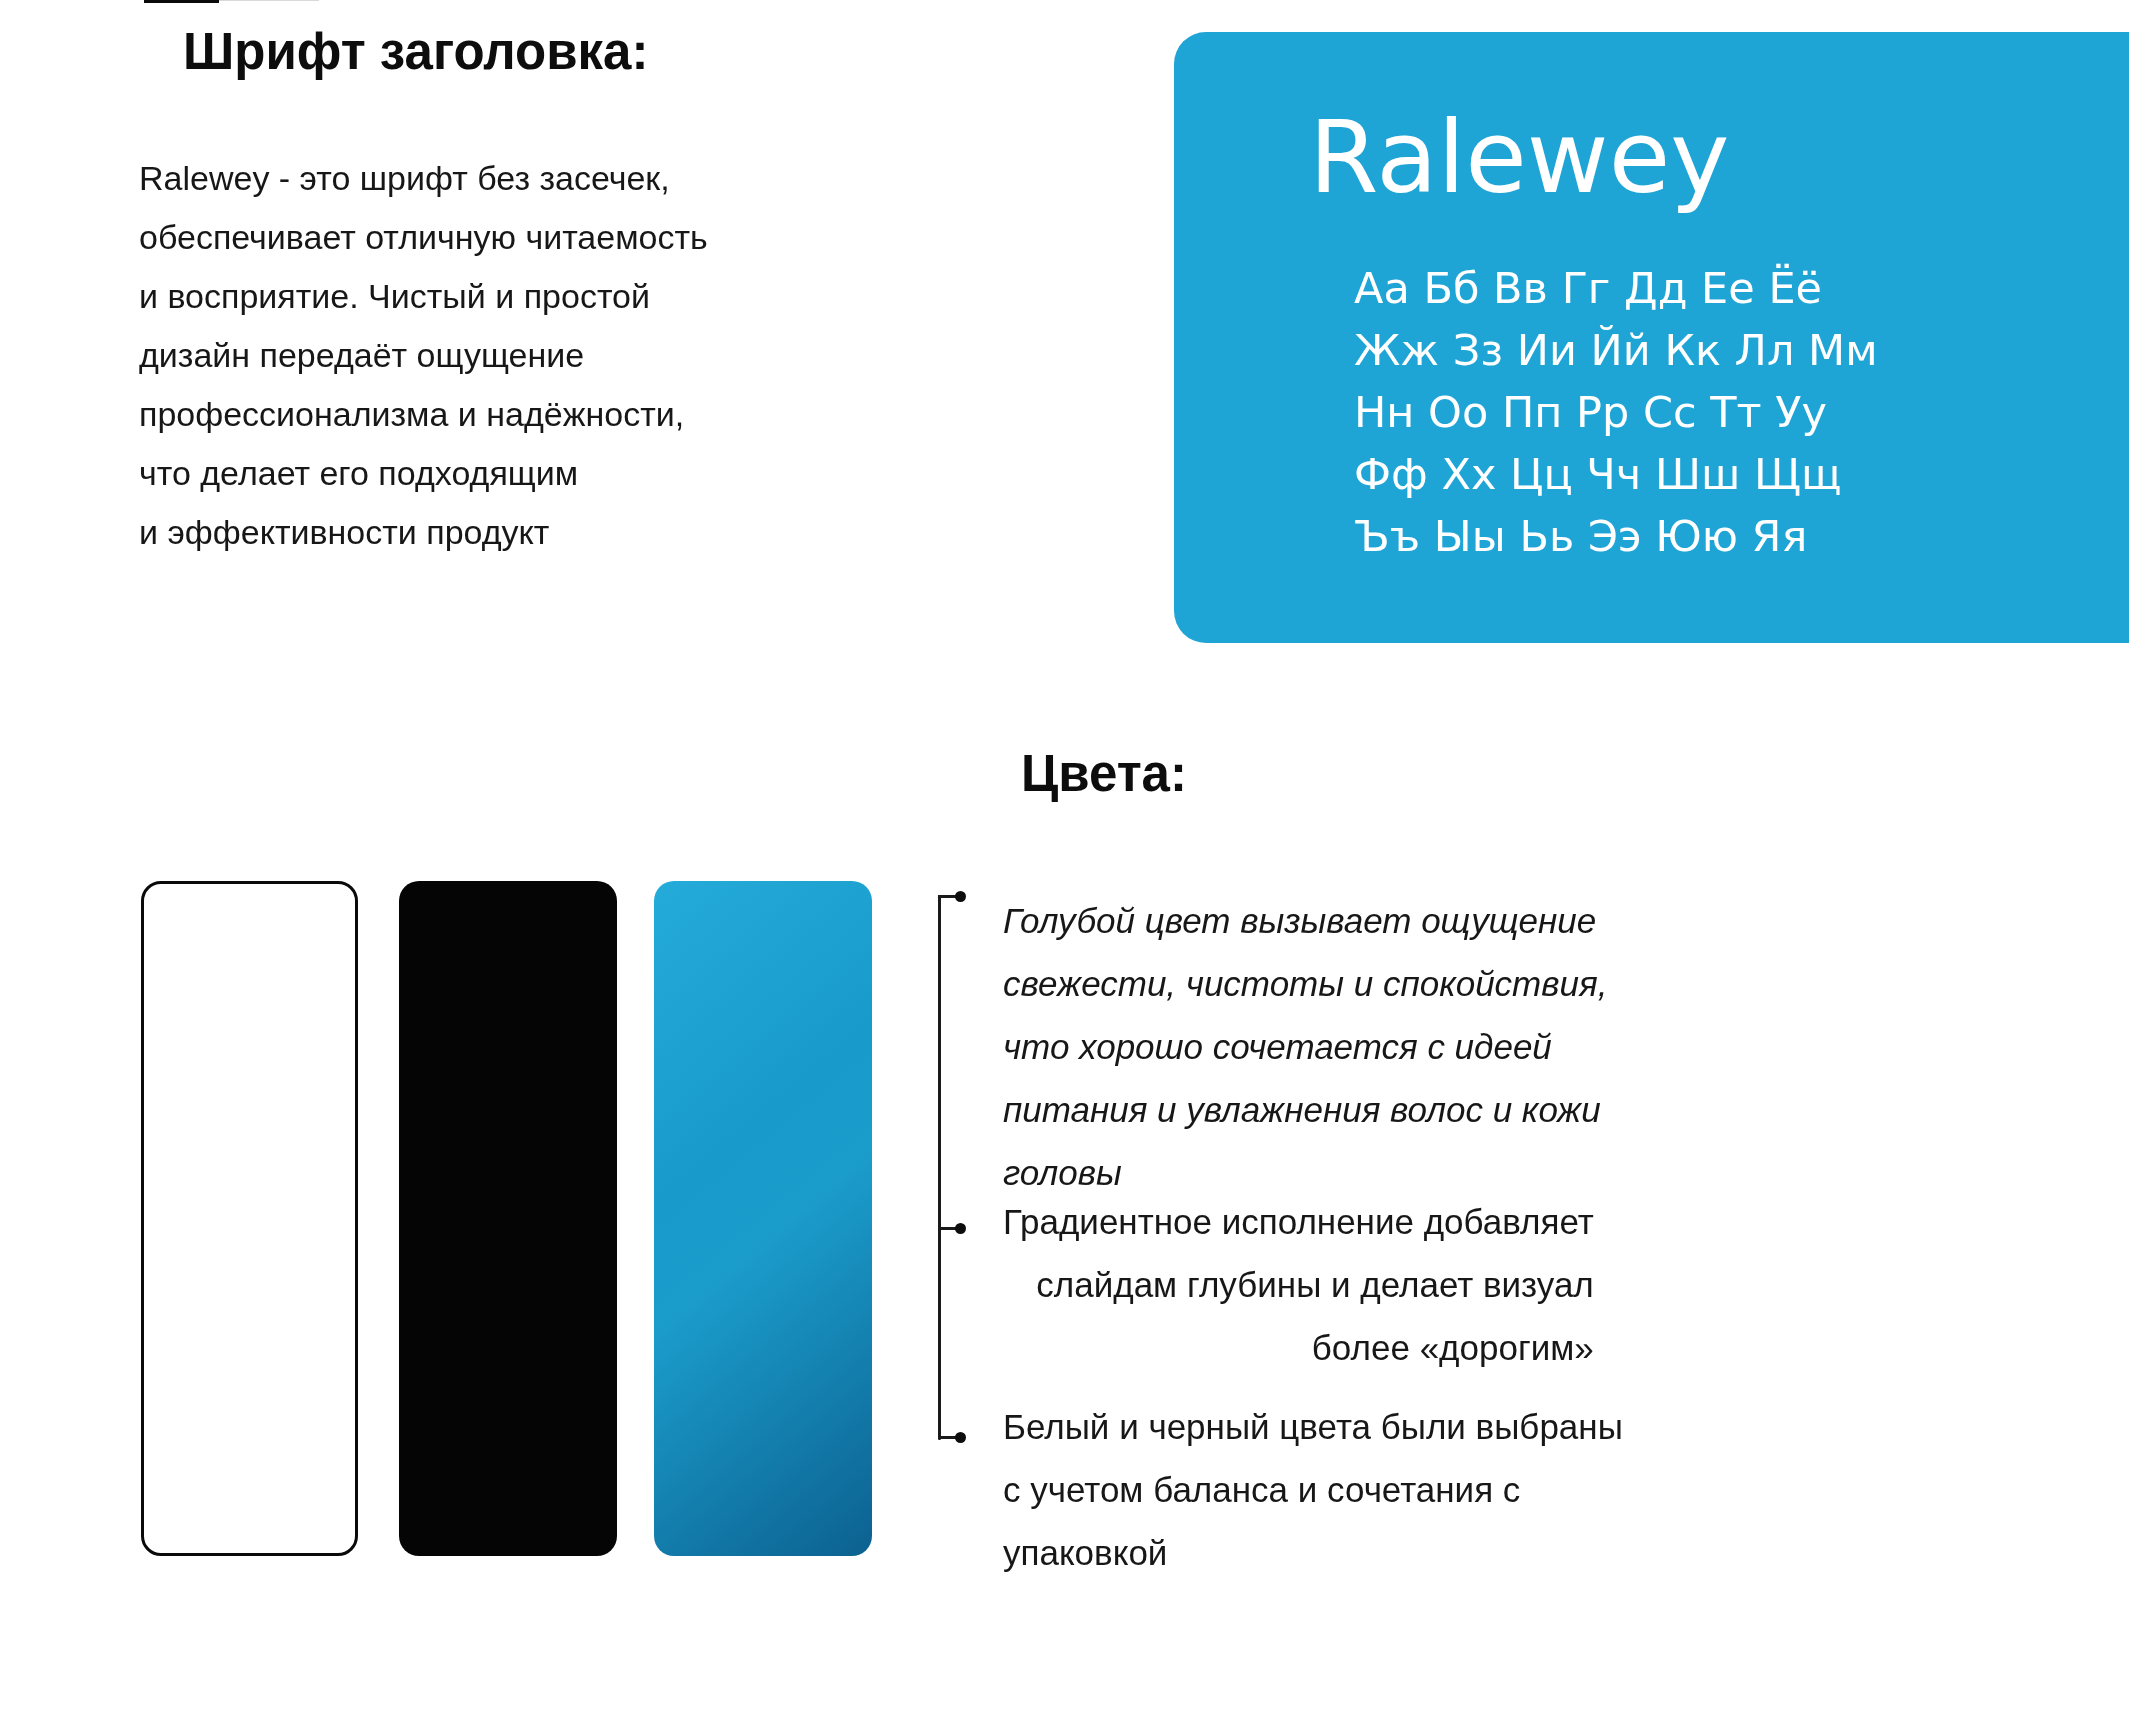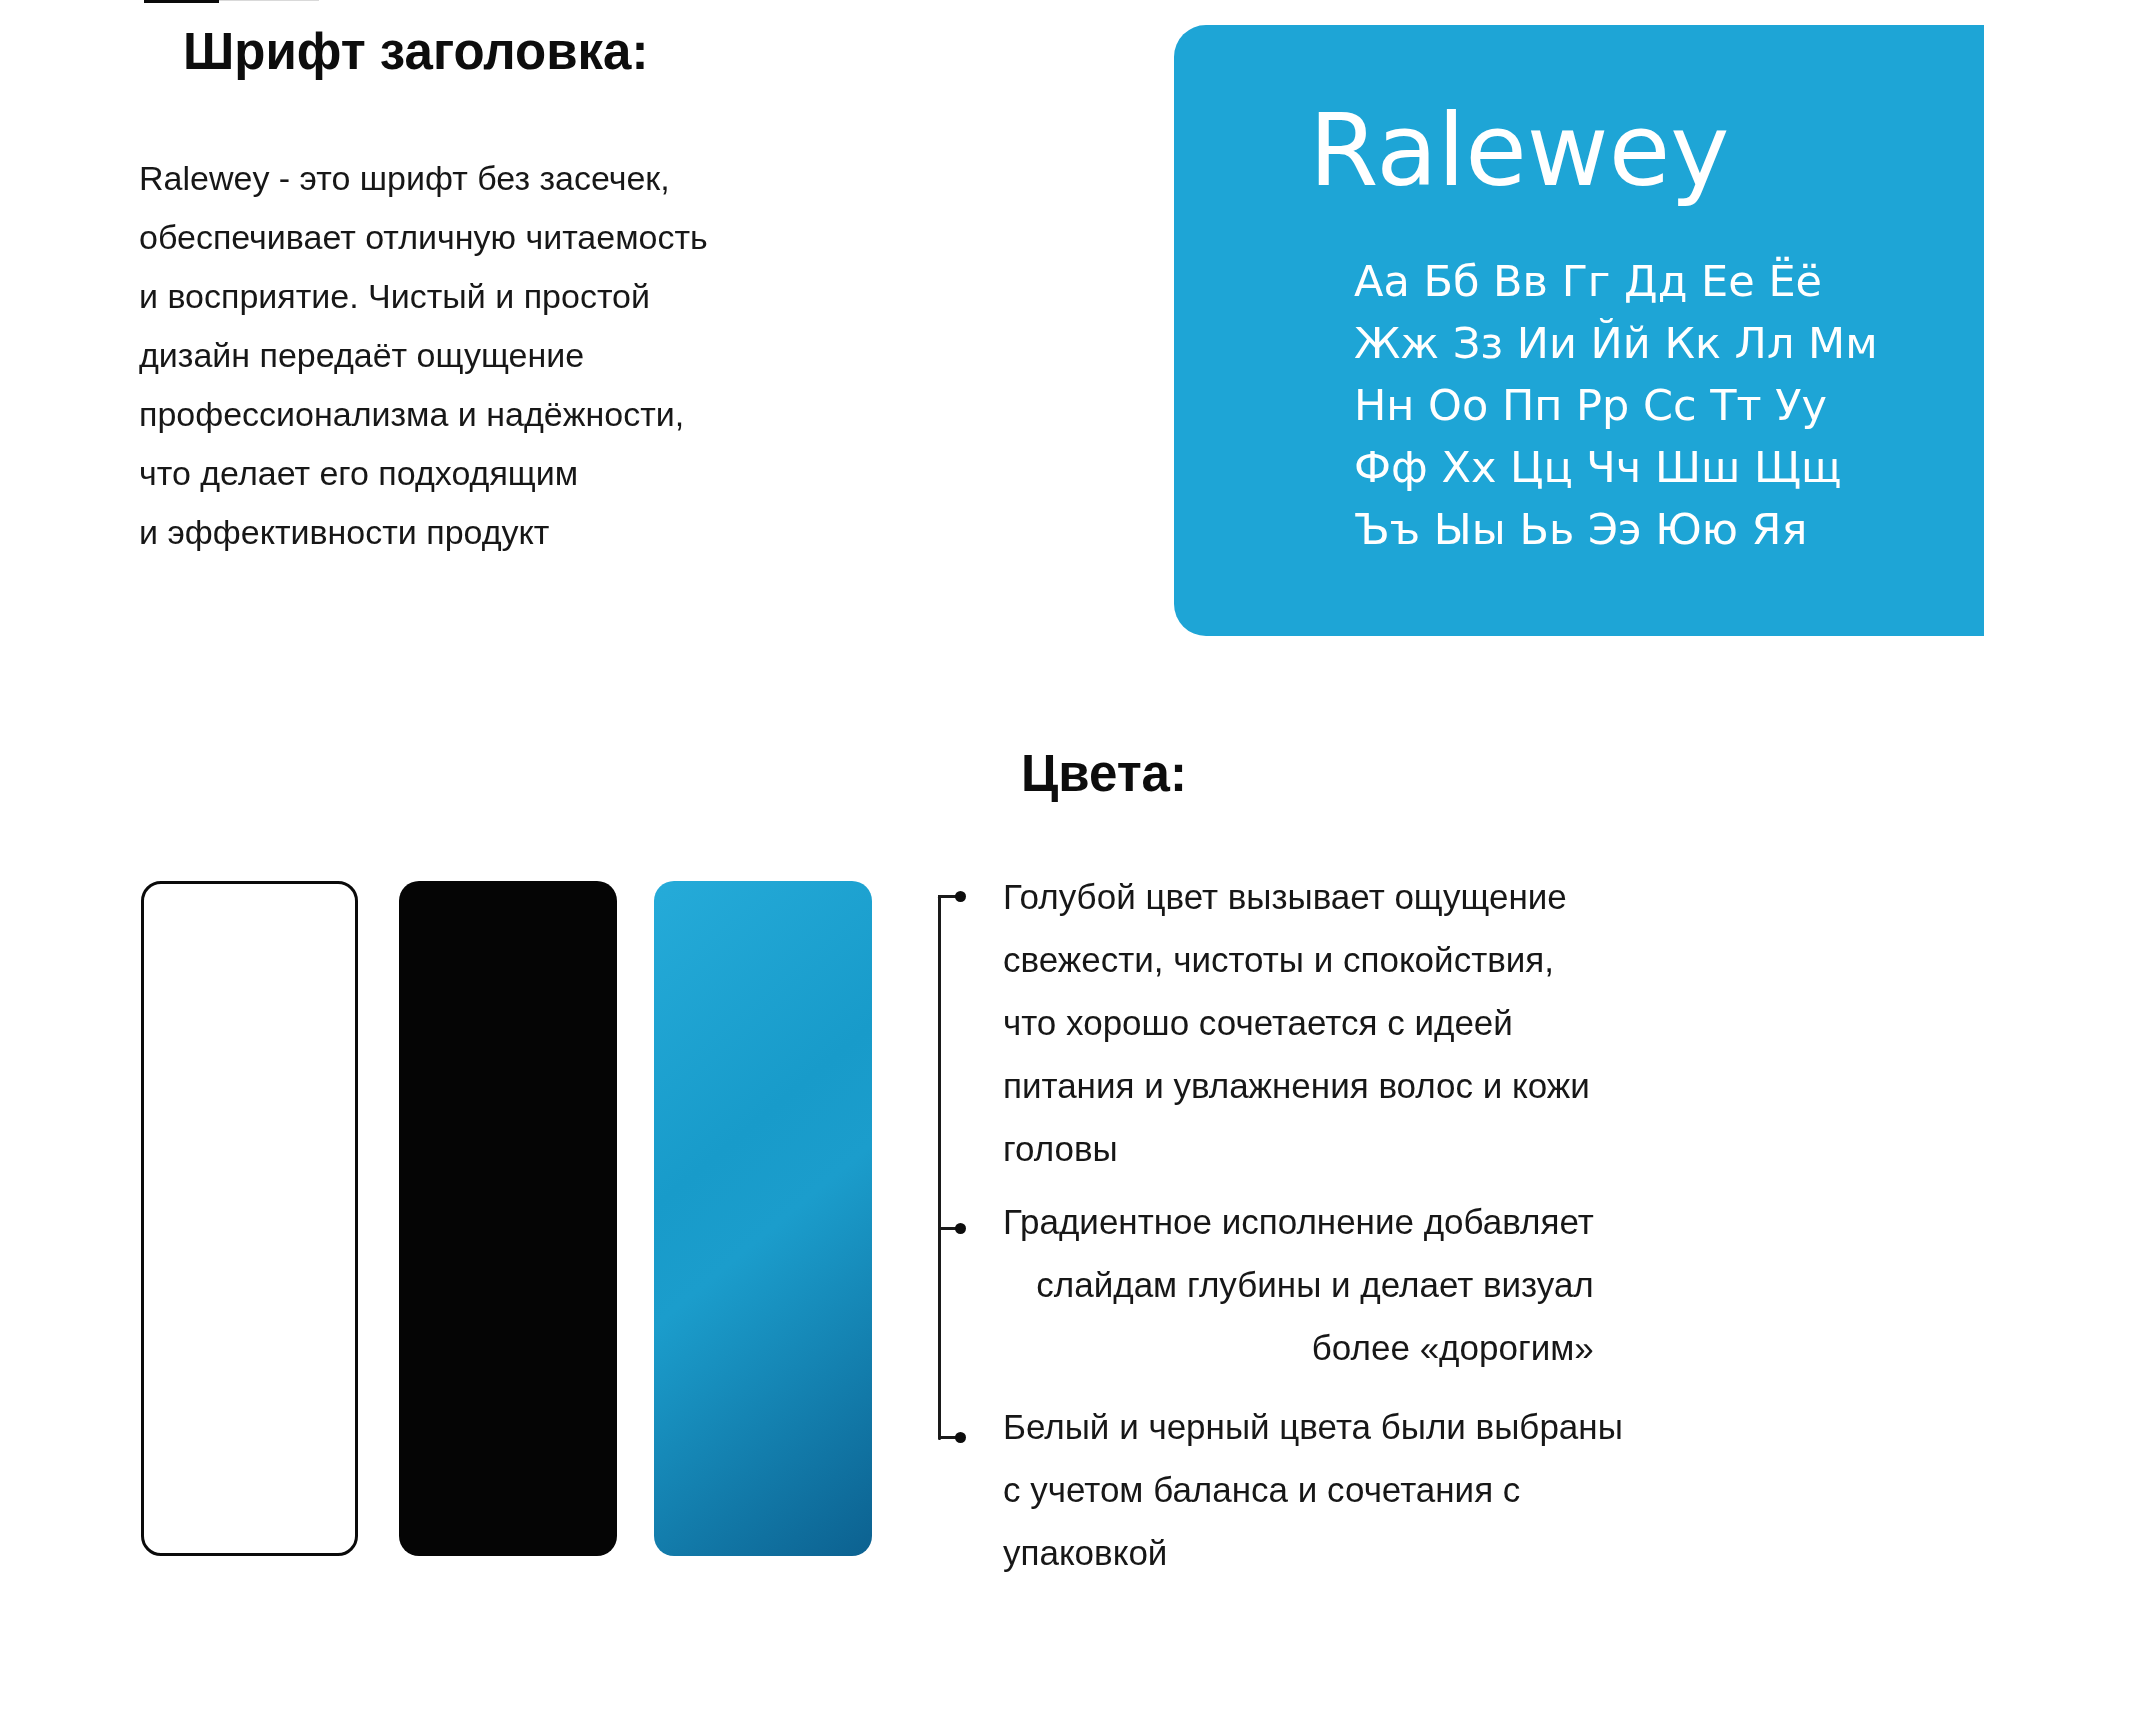--- a/index.html
+++ b/index.html
@@ -22,21 +22,21 @@
   .h1{font-weight:700;font-size:51px;line-height:1.12;color:#0d0d0d;white-space:nowrap;}
   #heading-font-title{left:143px;top:22.6px;margin-left:40px;}
   #colors-title{left:1021px;top:745px;}
 
   
   #font-desc{left:139px;top:149px;font-size:34px;line-height:59px;color:#171717;}
   #font-desc .line{white-space:nowrap;}
 
   
   #font-card{
-    left:1174px;top:25px;width:810px;height:611px;
+    left:1174px;top:32px;width:955px;height:611px;
     background:#1ea5d6;
     border-radius:32px 0 0 32px;
   }
   #font-card-title{
     position:absolute;left:135px;top:67px;
     font-family:"DejaVu Sans",sans-serif;
     font-size:100px;font-weight:500;color:#ffffff;
     white-space:nowrap;
   }
   #alphabet{
@@ -63,21 +63,21 @@
   #connector-stub-2{top:1227px;}
   #connector-stub-3{top:1436px;}
   .connector-dot{width:11.3px;height:11.3px;border-radius:50%;background:#0d0d0d;left:955px;}
   #connector-dot-1{top:891px;}
   #connector-dot-2{top:1223px;}
   #connector-dot-3{top:1432px;}
 
   
   .bullet-group{left:1003px;font-size:35px;line-height:63px;color:#171717;}
   .bullet-group .line{white-space:nowrap;}
-  #bullet-group-1{top:865px;}
+  #bullet-group-1{top:889px;font-style:italic;}
   #bullet-group-2{top:1190px;text-align:right;}
   #bullet-group-3{top:1395px;}
 </style>
 </head>
 <body>
 
 <div id="canvas">
 
   <div class="abs" id="artifact-bar"></div>
   <div class="abs" id="artifact-line"></div>

